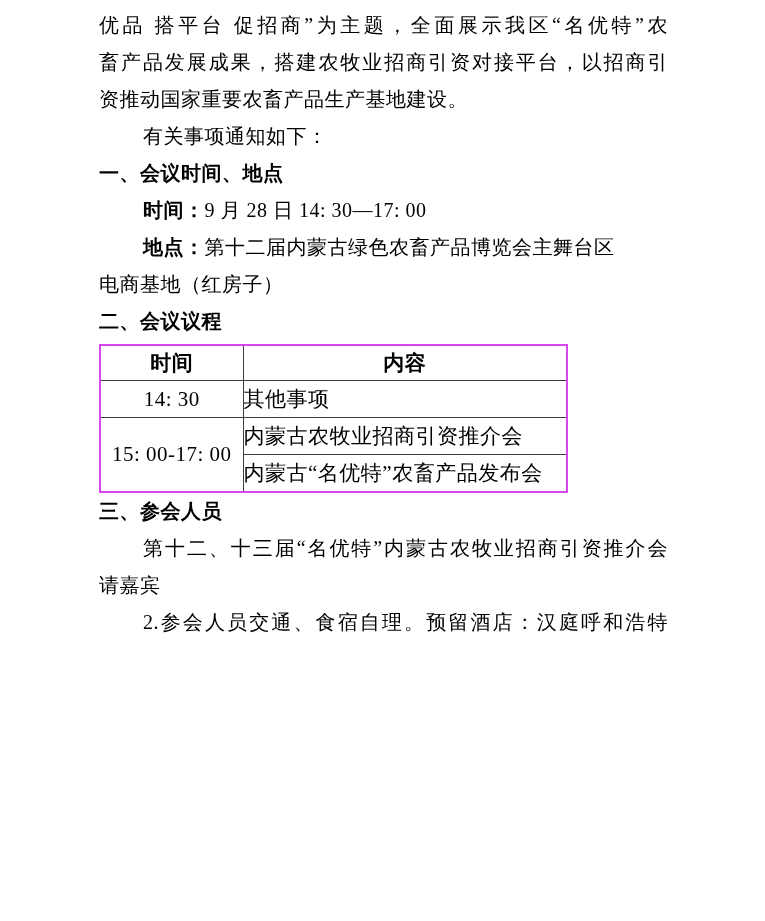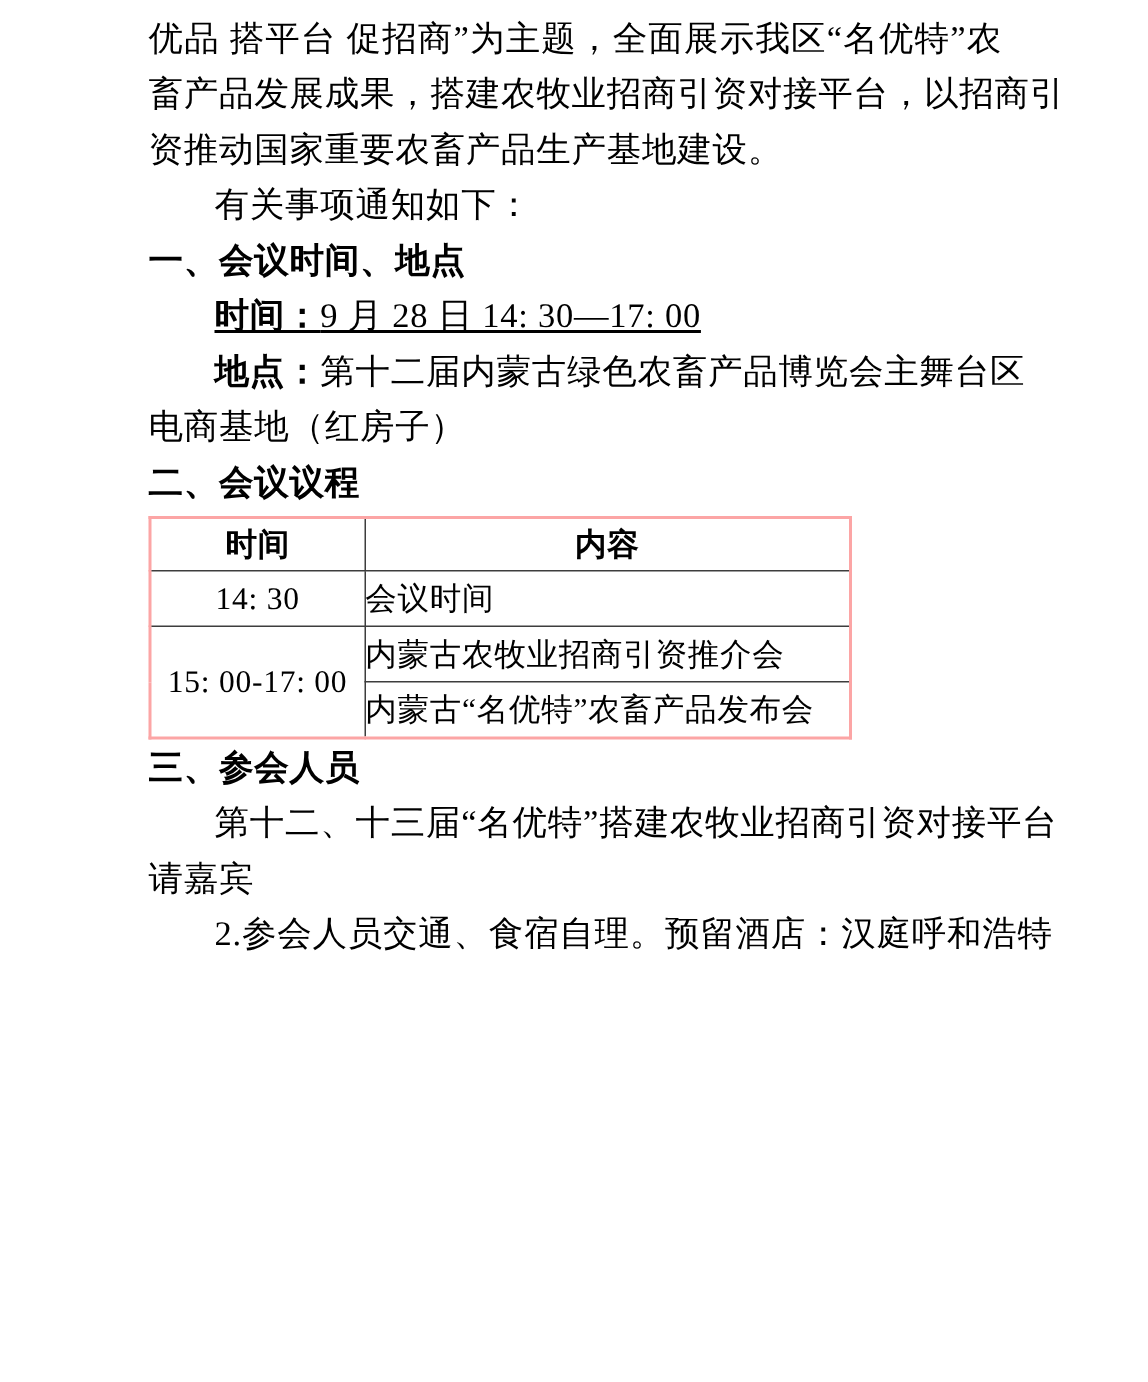--- a/index.html
+++ b/index.html
@@ -10,52 +10,52 @@
     background: #ffffff;
     overflow: hidden;
     font-family: "Liberation Serif", "DejaVu Serif", serif;
     color: #000000;
   }
   .content {
     padding: 7px 97px 0 99px;
   }
   .content p, .content h3 {
     margin: 0;
-    font-size: 23px;
+    font-size: 20px;
     line-height: 37px;
     font-weight: normal;
     letter-spacing: 0.5px;
     white-space: nowrap;
   }
   
   .j {
     white-space: normal;
     text-align: justify;
     text-align-last: justify;
   }
   .indent { text-indent: 44px; }
   .bold, .content h3 { font-weight: bold; }
 
   .mt-h1   { margin-top: 5px; }
-  .mt-time { margin-top: 7px; text-decoration: underline; }
+  .mt-time { margin-top: 7px; }
   .mt-place{ margin-top: 4px; }
   .mt-addr { margin-top: 1px; }
   .mt-h2   { margin-top: 37px; }
   .mt-h3   { margin-top: 44px; }
   .mt-s3   { margin-top: 7px; }
   .mt-h4   { margin-top: 6px; }
   .mt-i1a  { margin-top: 8px; }
   .mt-i1b  { margin-top: 4px; }
   .mt-i2   { margin-top: 6px; }
 
   table.agenda {
     margin-top: 4px;
     width: 469px;
     border-collapse: collapse;
-    border: 2px solid #fca5a5;
+    border: 2px solid #d946ef;
     table-layout: fixed;
   }
   table.agenda col.c1 { width: 143px; }
   table.agenda th, table.agenda td {
     border: 1px solid #3d3d3d;
     font-size: 21px;
     letter-spacing: 0.5px;
     padding: 0;
     overflow: hidden;
   }
@@ -90,32 +90,32 @@
           <col class="c1">
           <col>
         </colgroup>
       <tbody>
         <tr>
           <th>时间</th>
           <th>内容</th>
         </tr>
         <tr>
           <td class="time-cell">14: 30</td>
-          <td class="content-cell">会议时间</td>
+          <td class="content-cell">其他事项</td>
         </tr>
         <tr>
           <td class="time-cell" rowspan="2">15: 00-17: 00</td>
           <td class="content-cell">内蒙古农牧业招商引资推介会</td>
         </tr>
         <tr>
           <td class="content-cell">内蒙古“名优特”农畜产品发布会</td>
         </tr>
       </tbody>
     </table>
 
     <h3 class="mt-h3">三、参会人员</h3>
-    <p class="indent j mt-s3">第十二、十三届“名优特”搭建农牧业招商引资对接平台</p>
+    <p class="indent j mt-s3">第十二、十三届“名优特”内蒙古农牧业招商引资推介会</p>
     <p>请嘉宾</p>
 
     <p class="indent j mt-i2">2.参会人员交通、食宿自理。预留酒店：汉庭呼和浩特</p>
 
   </div>
 </div>
 
 </body></html>

